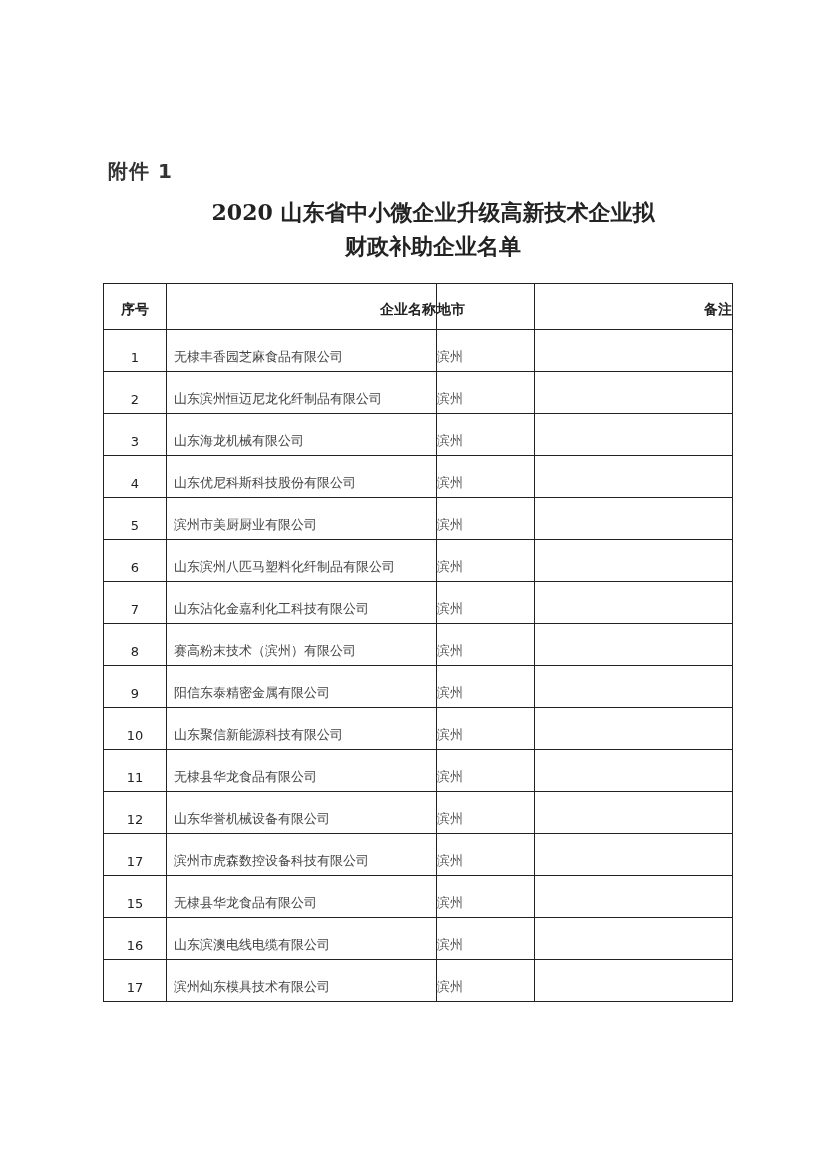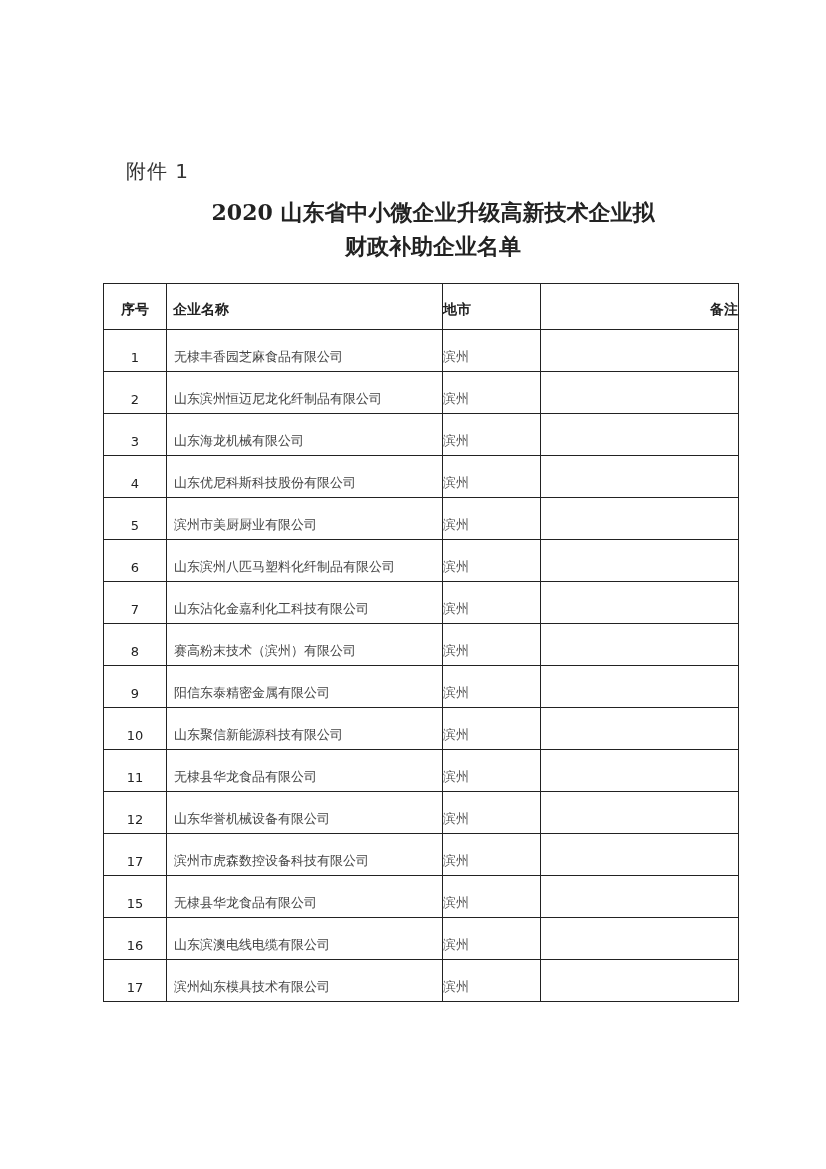--- a/index.html
+++ b/index.html
@@ -1,29 +1,29 @@
 <!DOCTYPE html>
 <html><head>
 <meta charset="utf-8">
 <style>
   html, body { margin:0; padding:0; background:#ffffff; }
   body { width:826px; height:1169px; position:relative; overflow:hidden; font-family:"DejaVu Sans", sans-serif; color:#222; }
-  .attachment { position:absolute; left:126px; top:158px; font-size:20px; color:#333; font-family:"DejaVu Sans", sans-serif; letter-spacing:1px; }
+  .attachment { position:absolute; left:108px; top:158px; font-size:20px; color:#333; font-family:"DejaVu Sans", sans-serif; letter-spacing:1px;font-weight:bold; }
   .title { position:absolute; left:0; width:826px; text-align:center; font-family:"DejaVu Serif", serif; font-weight:bold; color:#222; font-size:22px; }
   .title.l1 { top:198px; left:20px; }
   .title.l2 { top:232px; left:20px; }
   table { position:absolute; left:103px; top:283px; border-collapse:collapse; table-layout:fixed; width:630px; }
   td, th { border:1.5px solid #222; height:39px; padding:0; font-size:13px; vertical-align:middle; }
   th { height:39px; font-weight:bold; font-size:14px; text-align:right; padding-top:6px; }
   td { padding-top:13px; height:28px; }
   .c-idx { width:62px; text-align:center; color:#222; }
   .c-name { width:269px; text-align:left; padding-left:7px; color:#444; }
   .c-city { width:97px; text-align:left; color:#555; }
   .c-note { width:197px; }
-  th.c-name { text-align:left; padding-left:6px; color:#222; }
+  th.c-name { text-align:right; padding-left:0; color:#222; }
   th.c-city { color:#222; }
 </style>
 </head>
 <body>
 
 <div class="attachment">附件 1</div>
 <div class="title l1">2020 山东省中小微企业升级高新技术企业拟</div>
 <div class="title l2">财政补助企业名单</div>
 
 <table>

